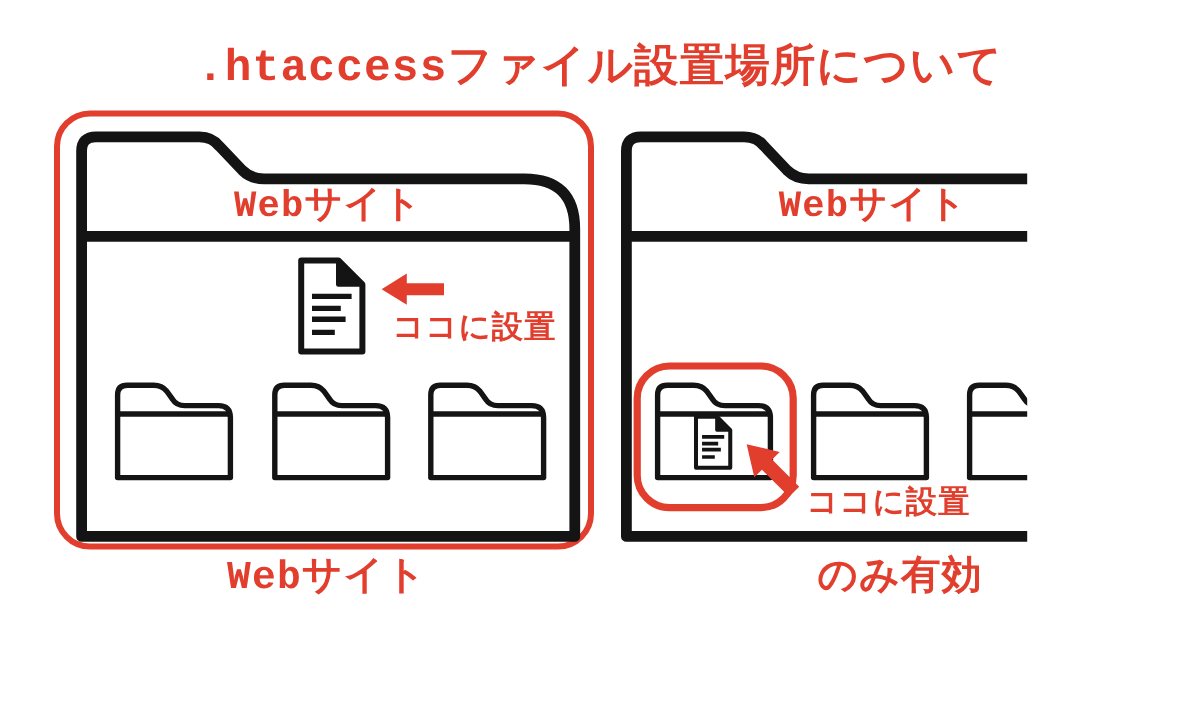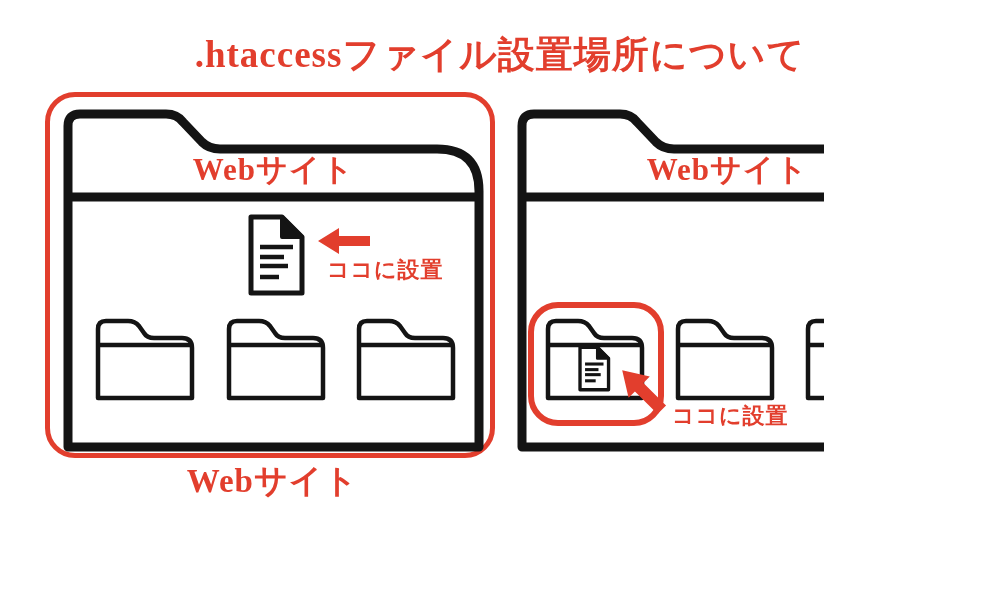--- a/index.html
+++ b/index.html
@@ -6,21 +6,22 @@
     --red:#E23E2D;
     --black:#141414;
     --bg:#FFFFFF;
   }
   html,body{margin:0;padding:0;background:#fff;}
   .canvas{
     position:relative;
     width:824px;height:600px;
     background:var(--bg);
     overflow:hidden;
-    font-family:Liberation Serif, serif;
+    font-family:Liberation Mono, monospace;
+    padding-left:32px;
   }
   .abs{position:absolute;}
   .title{
     position:absolute;top:30px;left:0;width:1000px;
     margin:0;text-align:center;
     font-size:37px;font-weight:bold;letter-spacing:1px;
     color:var(--red);
   }
   .panel{position:absolute;inset:0;}
   .red-frame{
@@ -32,21 +33,21 @@
   .big-folder path,.big-folder line{stroke:var(--black);}
   .folder-label{
     position:absolute;top:149px;width:421px;text-align:center;
     font-size:31px;font-weight:bold;letter-spacing:1px;color:var(--red);z-index:3;
   }
   .subfolder{top:318px;width:100px;height:83px;z-index:3;}
   .subfolder path,.subfolder line{stroke:var(--black);}
   .doc-icon{z-index:4;}
   .doc-icon path,.doc-icon line,.doc-icon polygon{stroke:var(--black);}
   .annot{
-    position:absolute;font-size:22px;font-weight:bold;letter-spacing:1px;
+    position:absolute;font-size:26px;font-weight:bold;letter-spacing:1px;
     color:var(--red);z-index:6;white-space:nowrap;
   }
   .arrow{z-index:6;}
   .red-circle{
     position:absolute;left:528px;top:302px;width:136px;height:124px;
     border:6px solid var(--red);border-radius:30px;box-sizing:border-box;z-index:5;
   }
   .caption{
     position:absolute;top:459px;text-align:center;
     font-size:33px;font-weight:bold;line-height:45px;letter-spacing:1px;
@@ -138,16 +139,17 @@
     <div class="red-circle"></div>
 
     <svg class="abs arrow" viewBox="0 0 60 60" style="left:612px;top:360px;width:60px;height:60px;">
       <g transform="rotate(45 30 30)">
         <polygon points="2,30 26,15 26,24 58,24 58,36 26,36 26,45" fill="var(--red)"></polygon>
       </g>
     </svg>
     <div class="annot" style="left:672px;top:401px;">ココに設置</div>
 
     <div class="caption caption-right">
+      <div>のみ有効</div>
     </div>
   </div>
 
 </div>
 
 </body></html>

